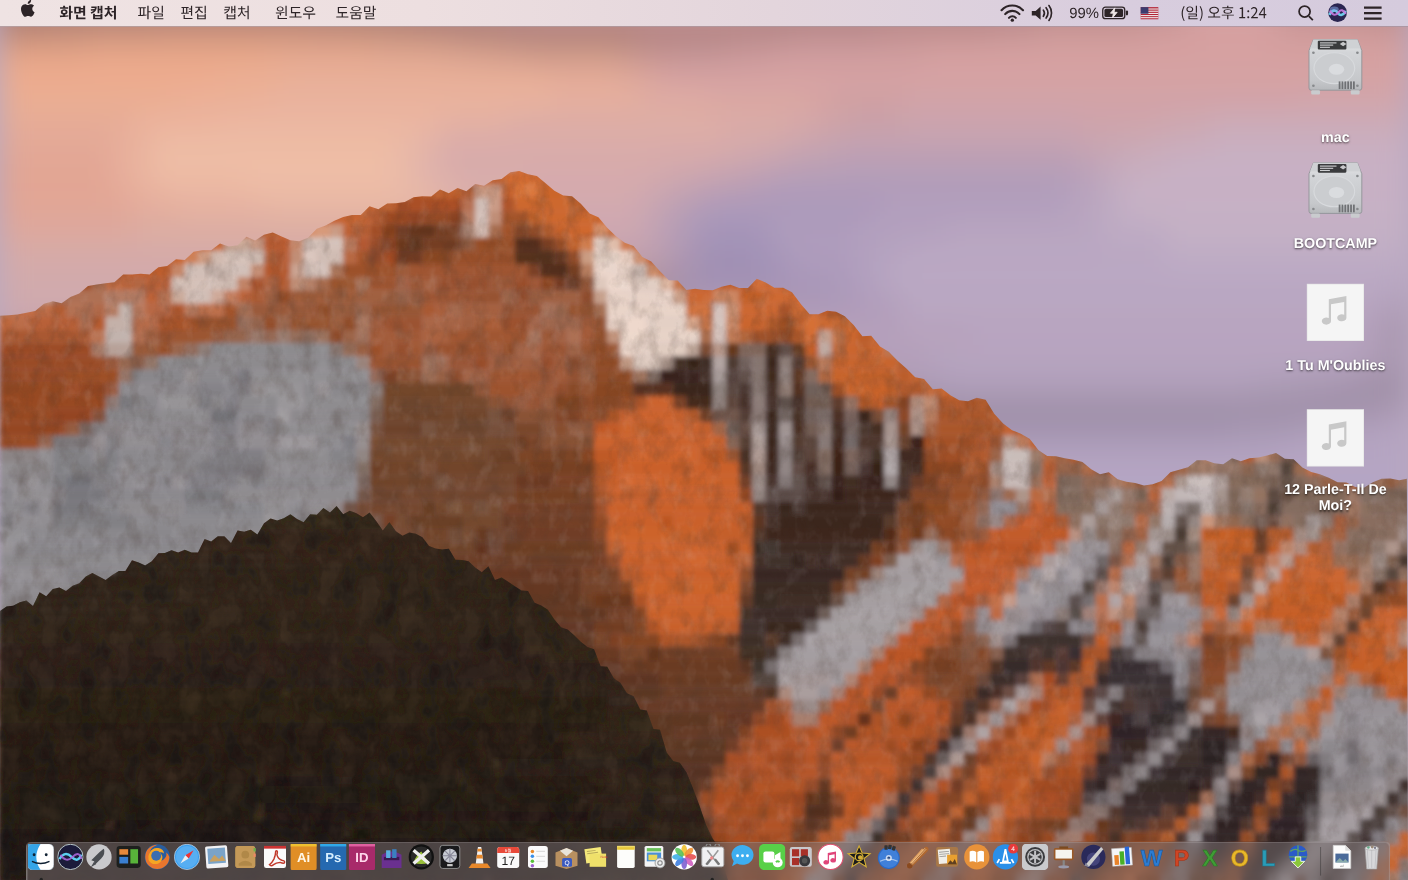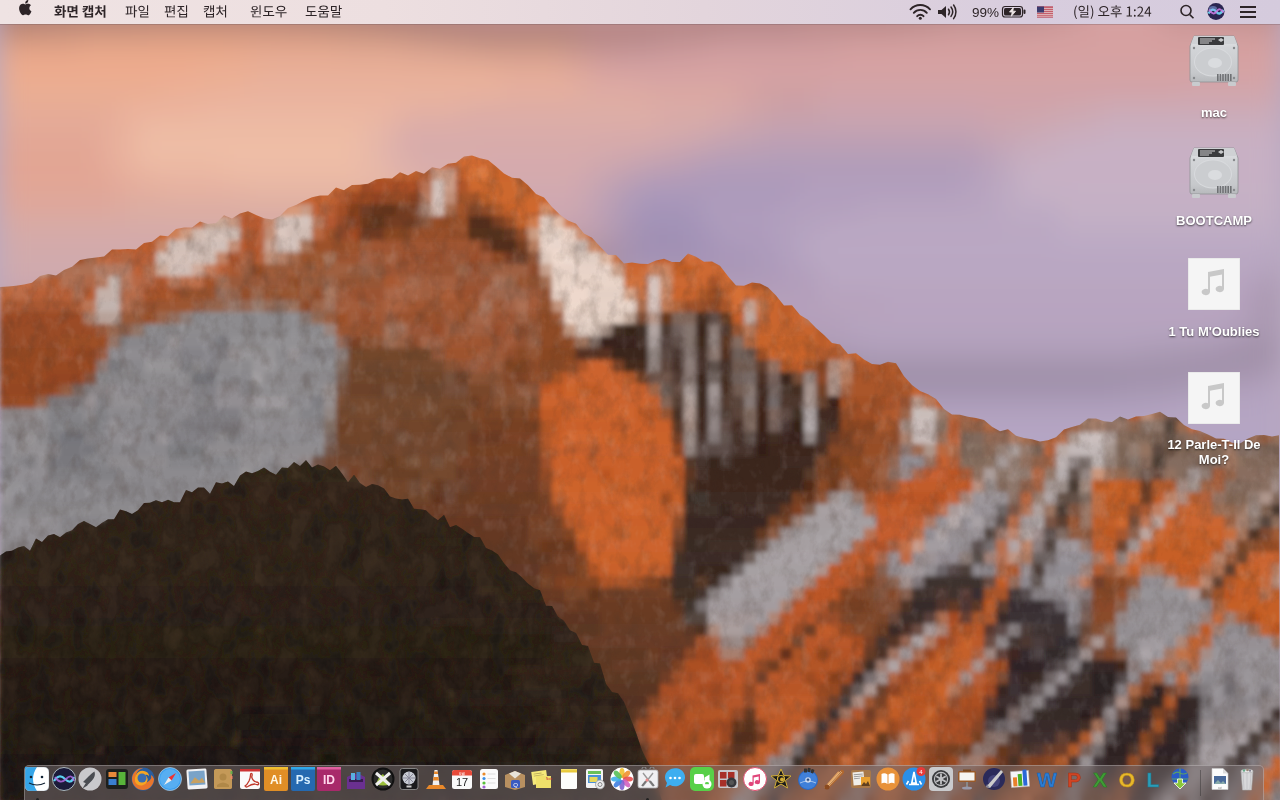--- a/index.html
+++ b/index.html
@@ -2812,21 +2812,21 @@
           <rect x="43.4" y="42" width="1.6" height="7"></rect>
           <rect x="46" y="42" width="1.6" height="7"></rect>
         </g>
 <rect x="8" y="50" width="8" height="4" rx="1" fill="#c9cbce"></rect>
         <rect x="44" y="50" width="8" height="4" rx="1" fill="#c9cbce"></rect>
 <circle cx="10" cy="16" r="1.2" fill="#87898c"></circle>
         <circle cx="50" cy="16" r="1.2" fill="#87898c"></circle>
 <circle cx="10" cy="46" r="1.2" fill="#87898c"></circle>
         <circle cx="50" cy="46" r="1.2" fill="#87898c"></circle>
 </svg></div>
-<div class="dlabel" style="left:1154px;top:106px;width:120px">mac</div>
+<div class="dlabel" style="left:1154px;top:118px;width:120px">mac</div>
 <div class="dicon" style="left:1184px;top:144px"><svg width="60" height="60" viewBox="0 0 60 60">
 <defs>
           <linearGradient id="dg" x1="0" y1="0" x2="0" y2="1">
 <stop offset="0" stop-color="#e9eaec"></stop>
             <stop offset="0.25" stop-color="#d3d5d8"></stop>
             <stop offset="0.8" stop-color="#c6c8cb"></stop>
             <stop offset="1" stop-color="#b7b9bc"></stop>
           </linearGradient>
         </defs>
 <path d="M10,4 L50,4 L54,14 L54,48 Q54,50 52,50 L8,50 Q6,50 6,48 L6,14 Z" fill="url(#dg)" stroke="#909296" stroke-width="0.8"></path>

